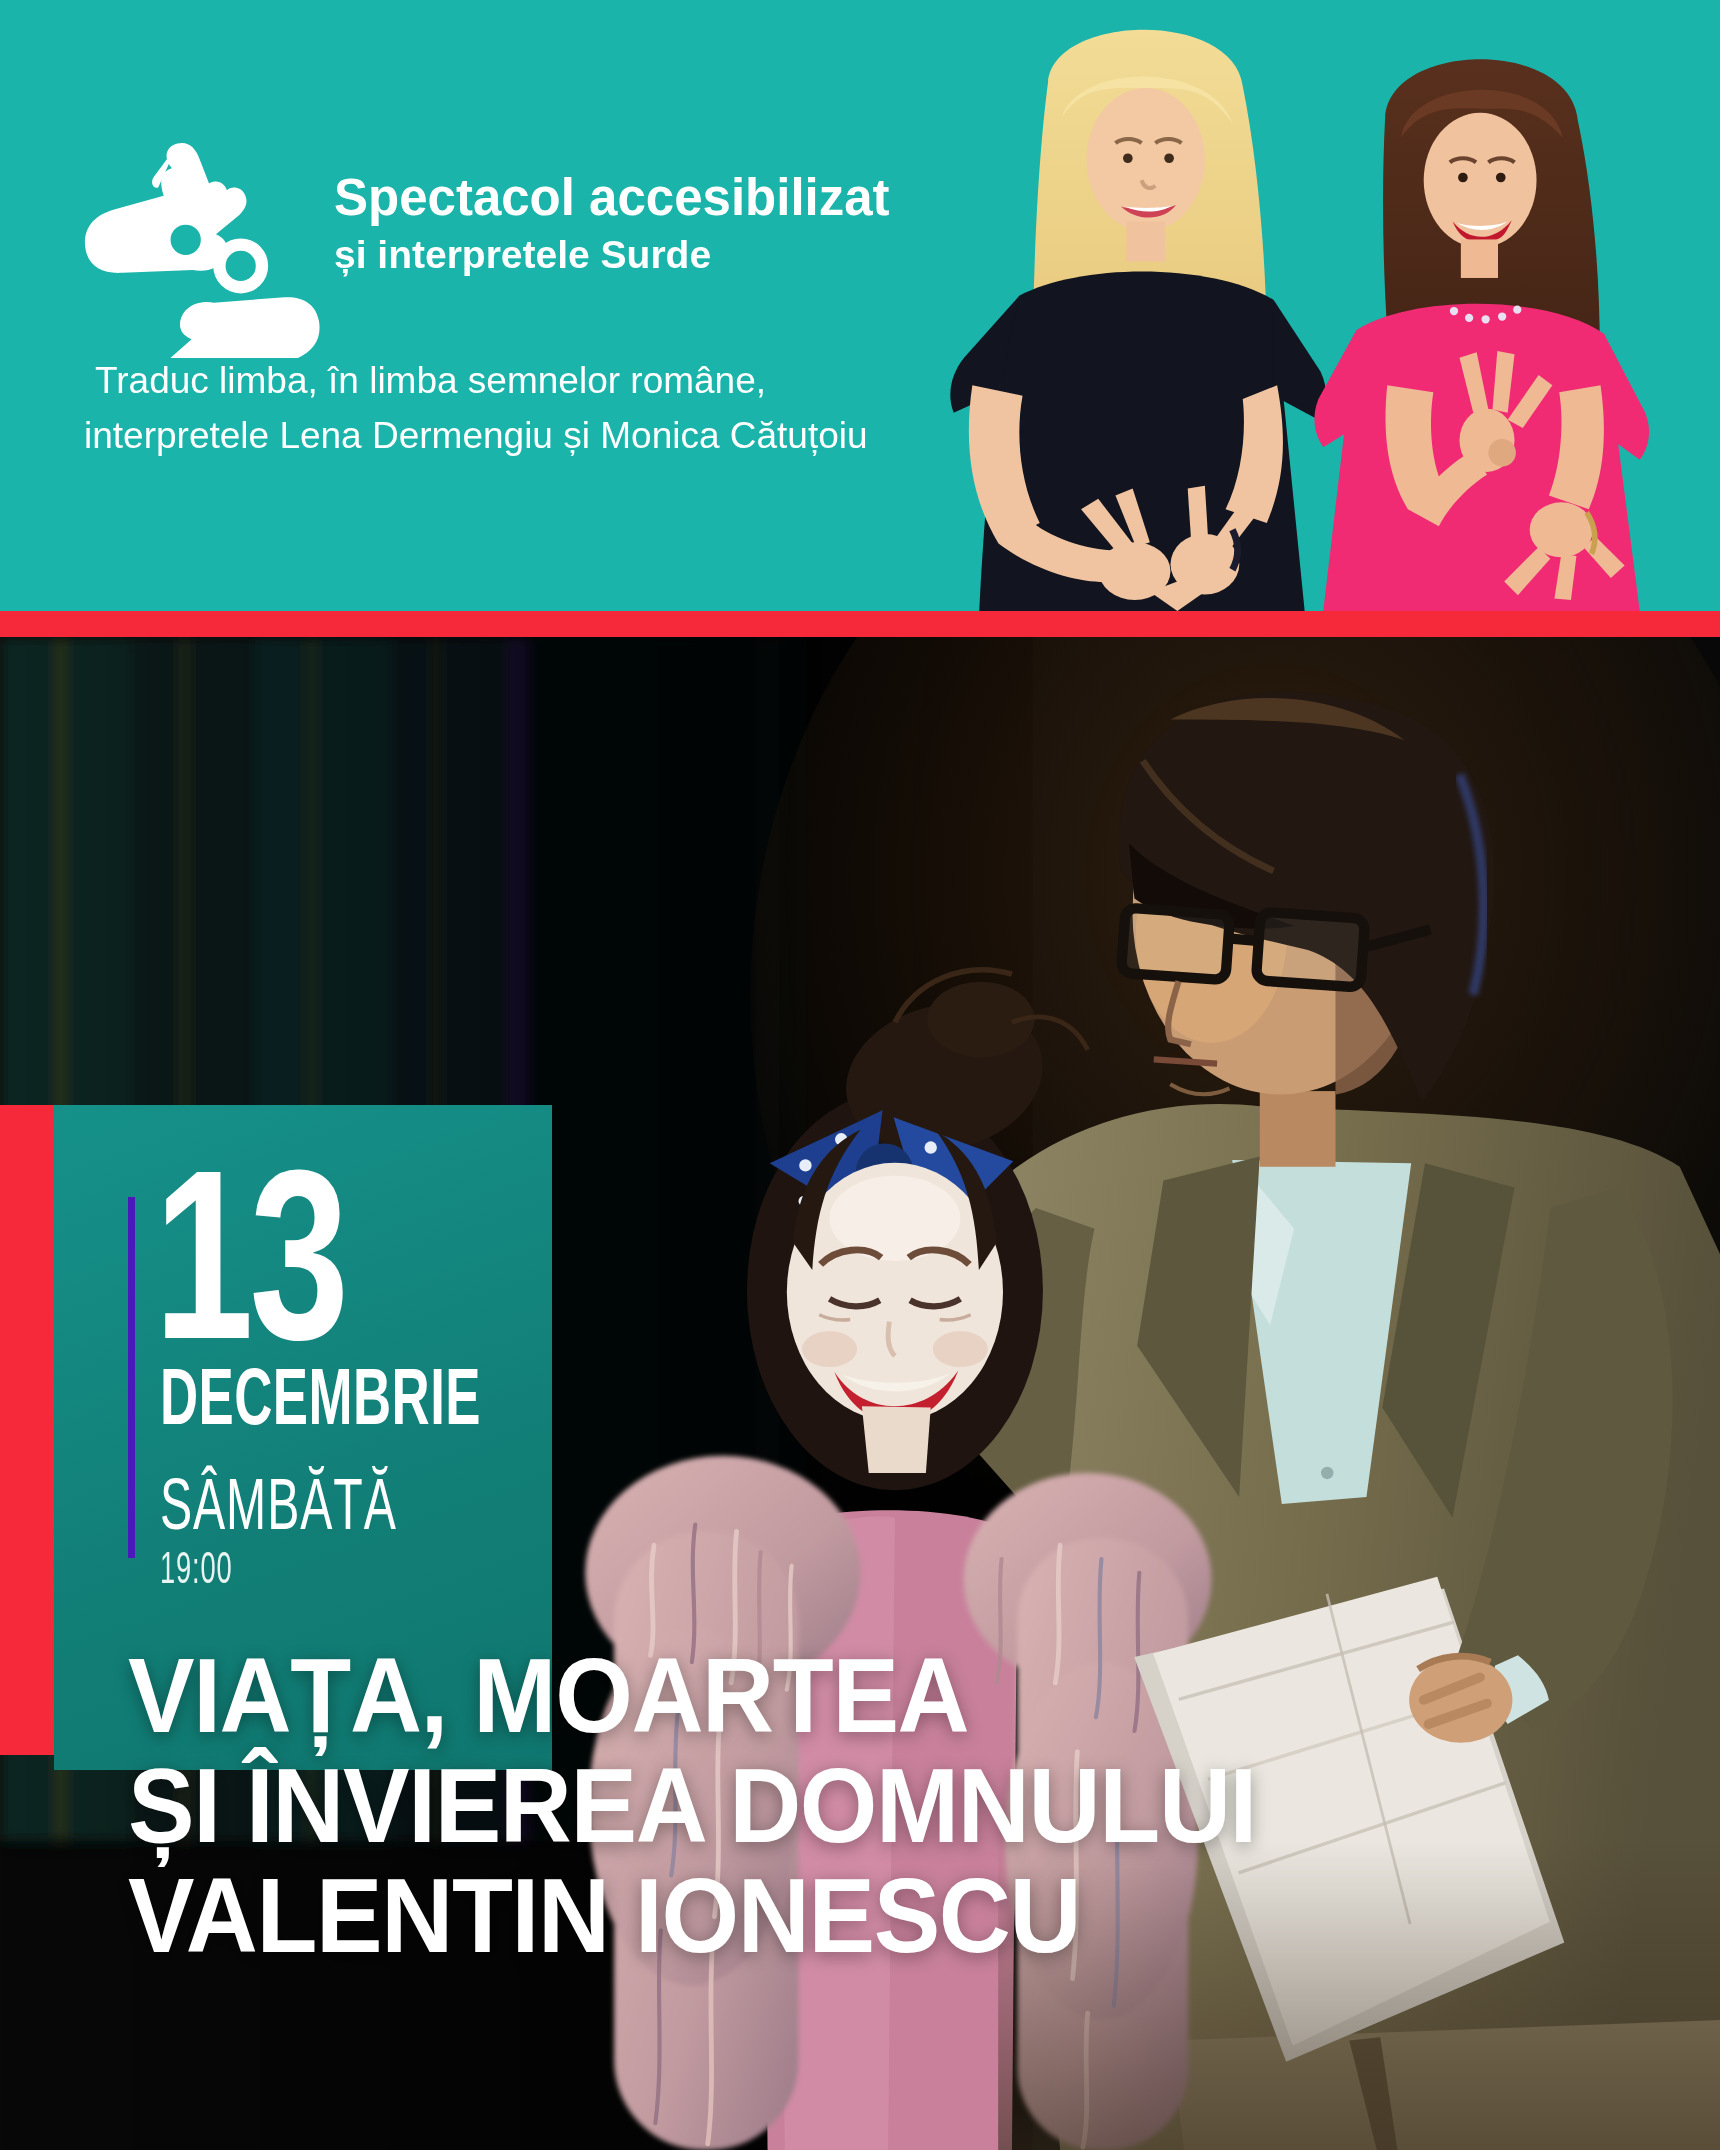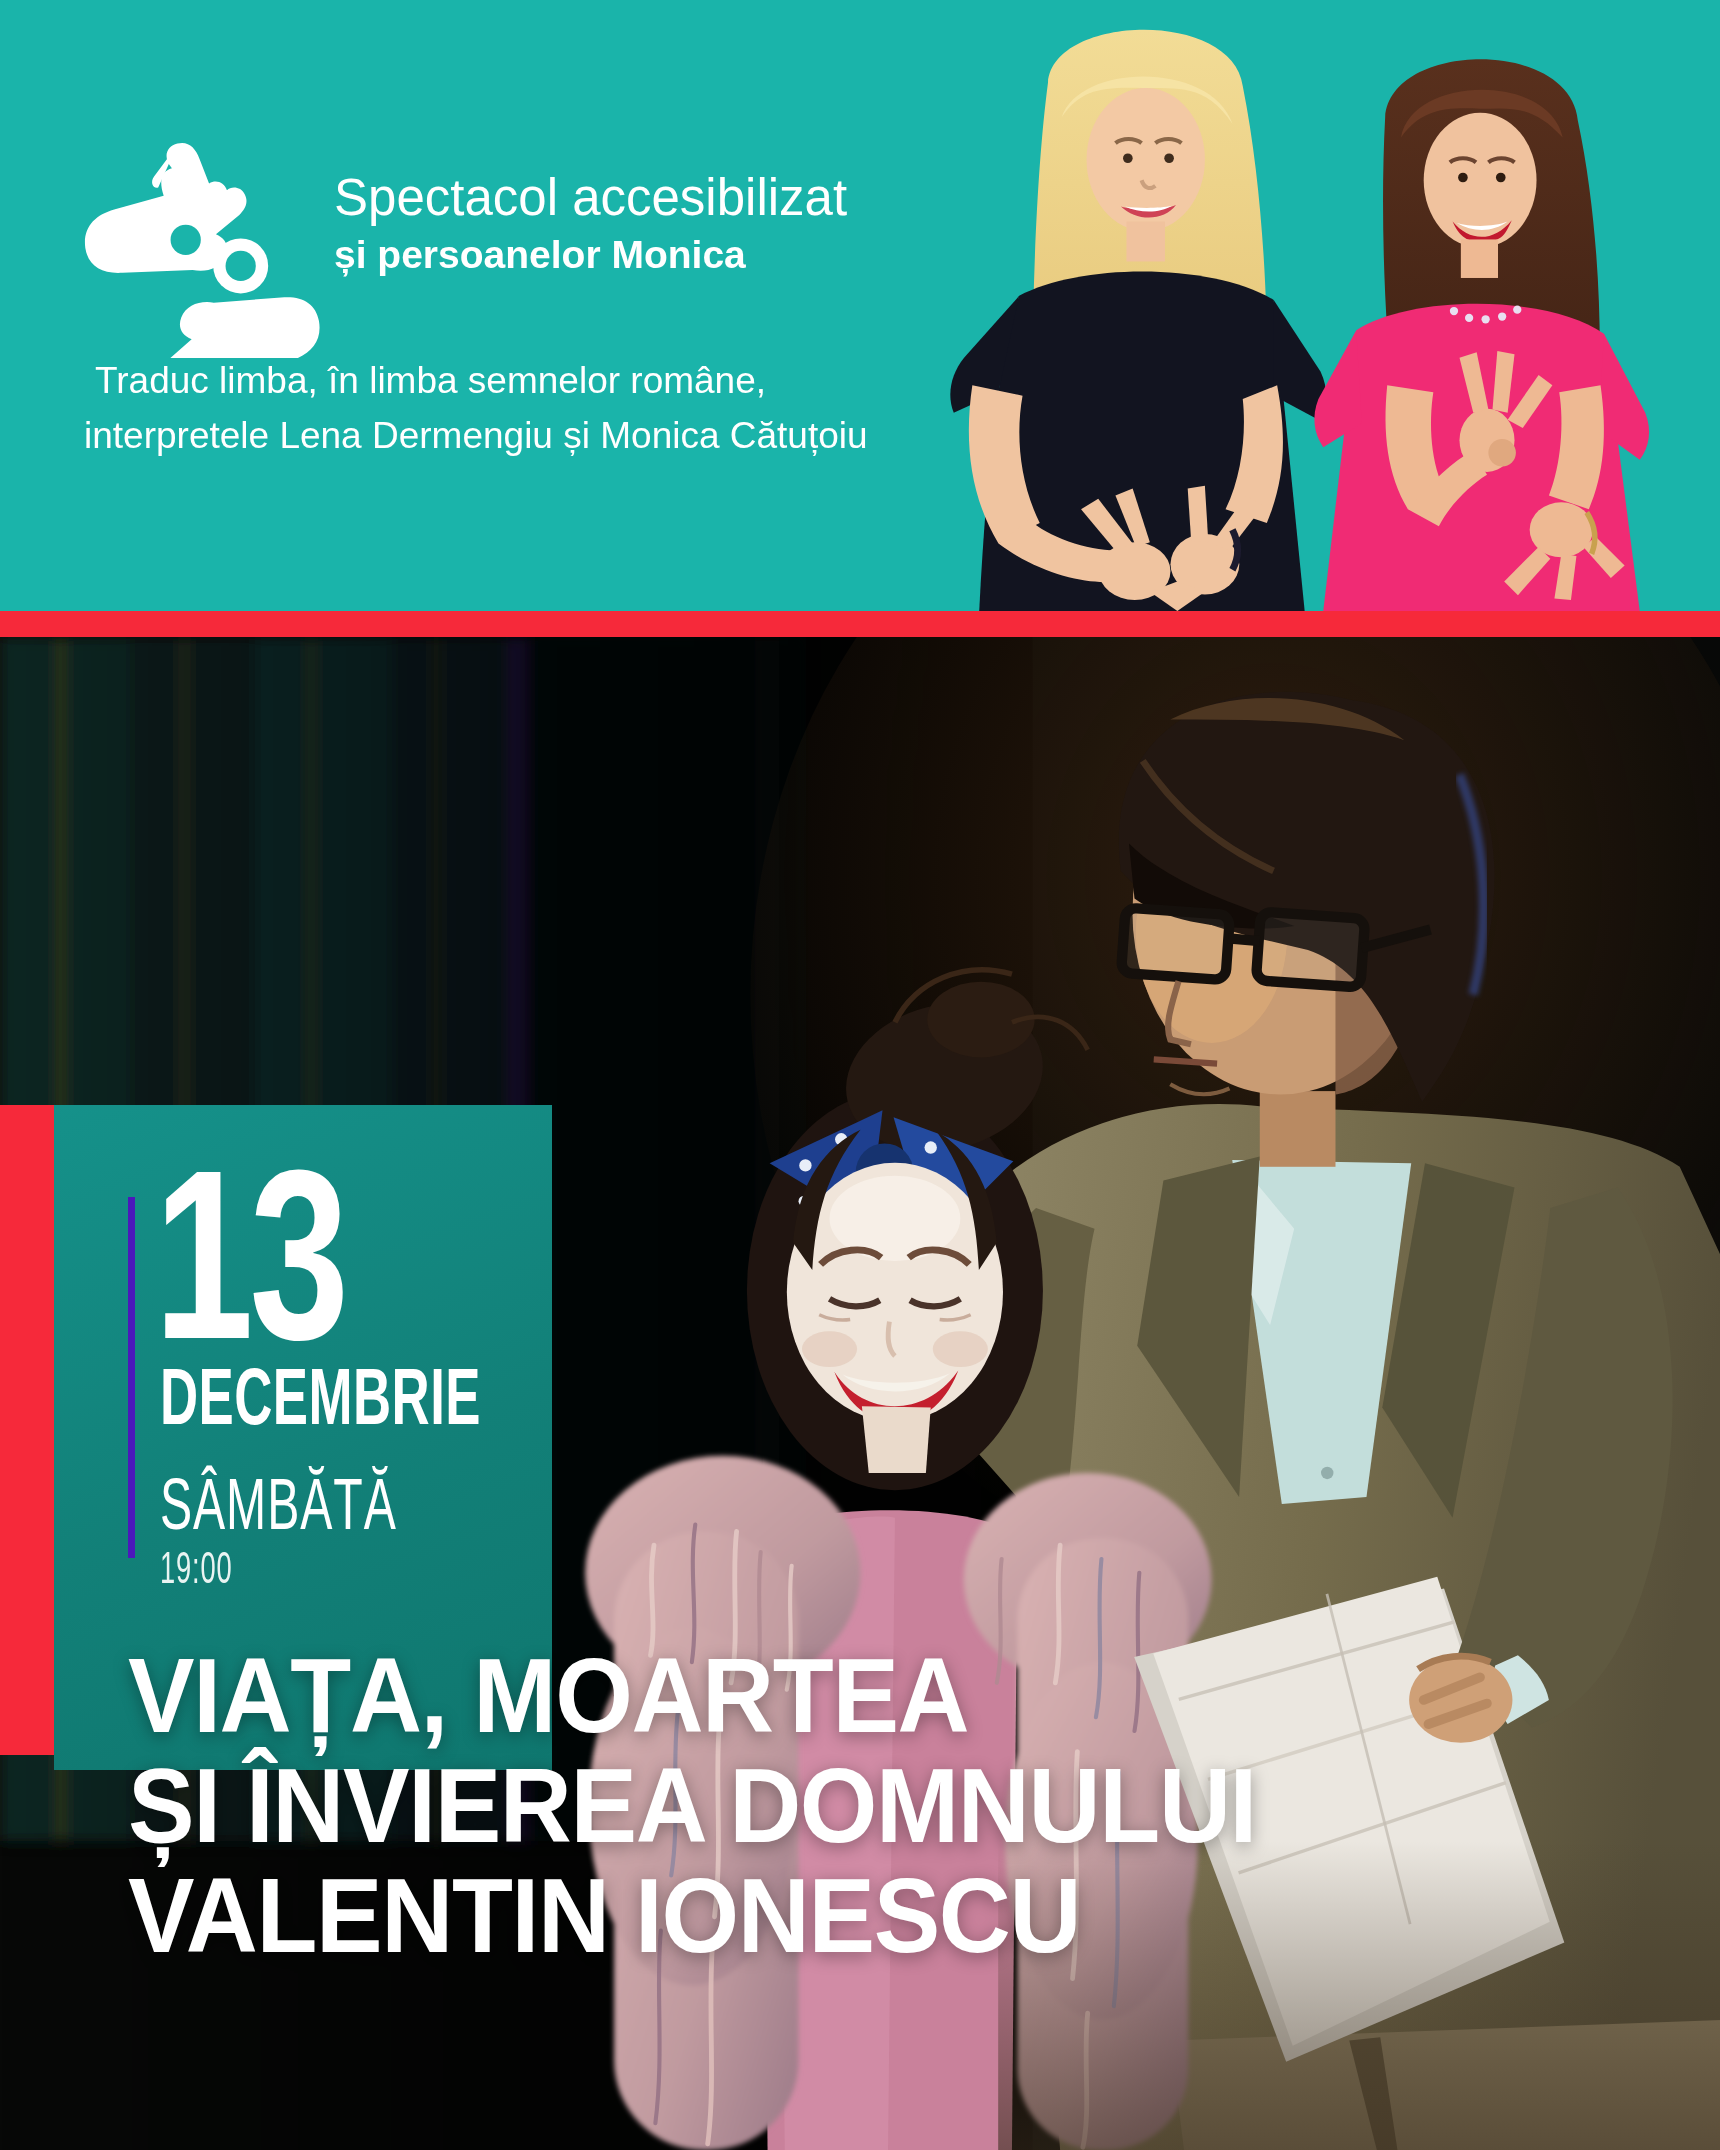--- a/index.html
+++ b/index.html
@@ -7,21 +7,21 @@
   }
   html,body{margin:0;padding:0;background:#000;}
   .poster{
     position:relative; width:1721px; height:2151px; overflow:hidden;
     background:#070807; font-family:"Liberation Sans", sans-serif;
   }
   
   .banner{position:absolute;left:0;top:0;width:1721px;height:611px;background:var(--teal);}
   .banner-icon{position:absolute;left:81px;top:138px;width:241px;height:220px;}
   .banner-title{
-    position:absolute;left:334px;top:172px;font-size:51px;font-weight:400;color:var(--white);
+    position:absolute;left:334px;top:172px;font-size:51px;font-weight:700;color:var(--white);
     letter-spacing:0px;white-space:nowrap;line-height:1;
   }
   .banner-subtitle{
     position:absolute;left:334px;top:235px;font-size:39px;font-weight:700;color:var(--white);
     white-space:nowrap;line-height:1;
   }
   .banner-desc1{position:absolute;left:95px;top:361px;font-size:37px;font-weight:400;color:var(--white);white-space:nowrap;line-height:1.1;}
   .banner-desc2{position:absolute;left:84px;top:416px;font-size:37px;font-weight:400;color:var(--white);white-space:nowrap;line-height:1.1;}
   .interpreters{position:absolute;right:0;top:0;width:929px;height:611px;}
   
@@ -265,21 +265,21 @@
 
         <g transform="rotate(178 235 215)">
           <path d="M126,160 C122,130 140,112 168,104 L240,84 C232,60 238,48 252,44 C238,28 244,12 260,8 C276,4 286,14 292,30 L306,66 C316,60 328,64 332,76 C338,70 350,72 354,84 C360,96 354,104 346,112 L312,140 C326,146 332,158 326,172 C318,190 298,196 278,192 L180,196 C150,198 130,186 126,160 Z"></path>
         </g>
         <circle cx="232" cy="186" r="40" fill="#ffffff"></circle>
         <circle cx="232" cy="186" r="22" fill="var(--teal)"></circle>
       </g>
     </svg>
 
     <div class="banner-title">Spectacol accesibilizat</div>
-    <div class="banner-subtitle">și persoanelor Monica</div>
+    <div class="banner-subtitle">și interpretele Surde</div>
     <div class="banner-desc1">Traduc limba, în limba semnelor române,</div>
     <div class="banner-desc2">interpretele Lena Dermengiu și Monica Cătuțoiu</div>
 
     <svg class="interpreters" viewBox="0 0 1350 888" aria-hidden="true">
       <defs>
         <linearGradient id="blondeHair" x1="0" y1="0" x2="0" y2="1">
           <stop offset="0" stop-color="#f2dc96"></stop>
             <stop offset="1" stop-color="#e3c172"></stop>
         </linearGradient>
         <linearGradient id="brownHair" x1="0" y1="0" x2="0" y2="1">

